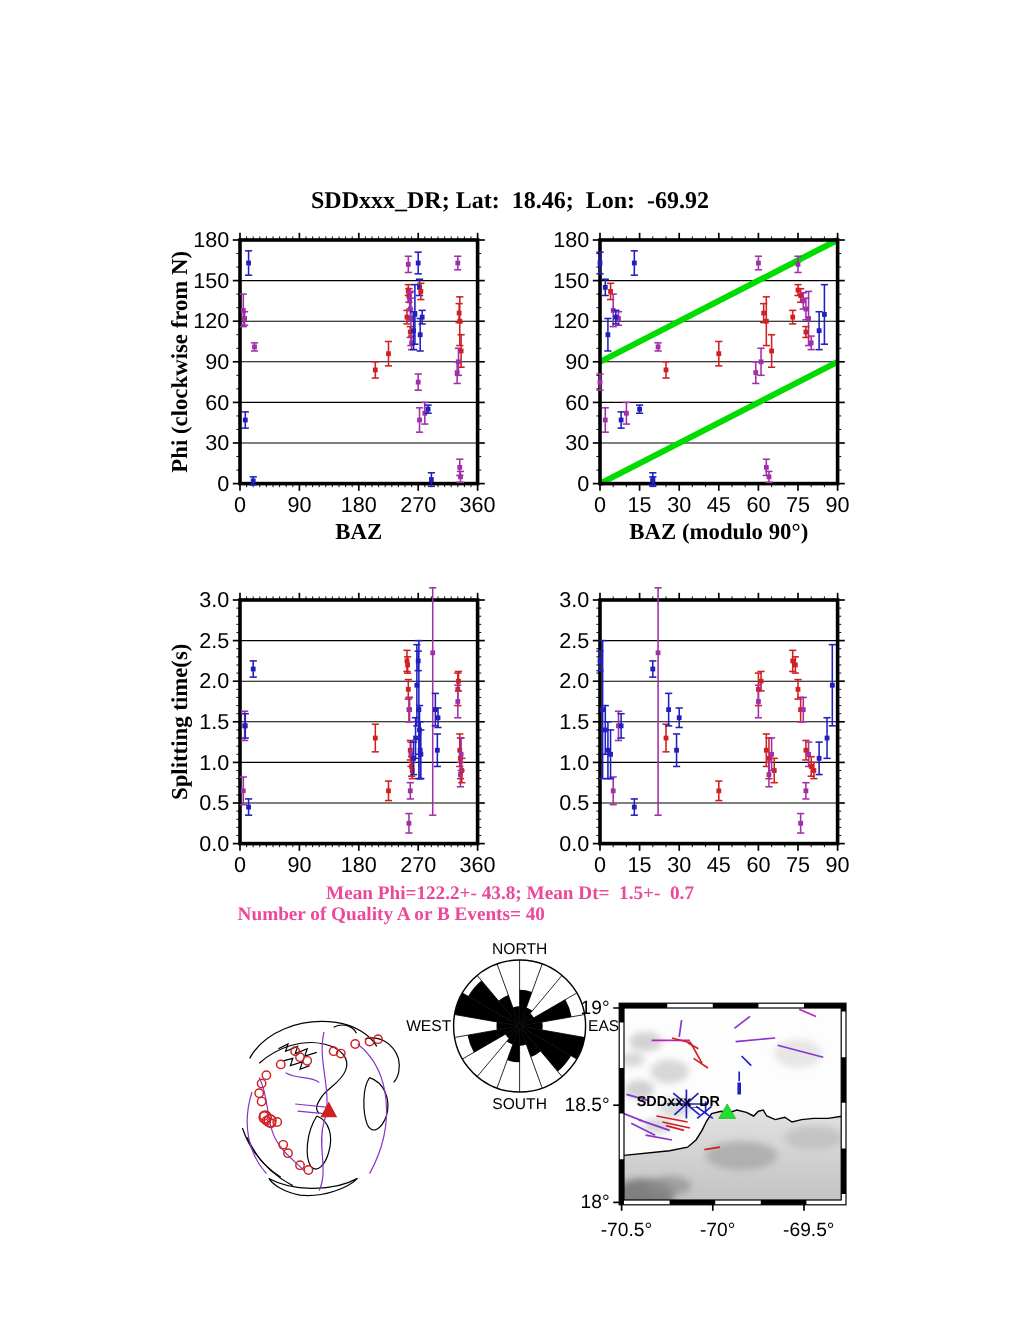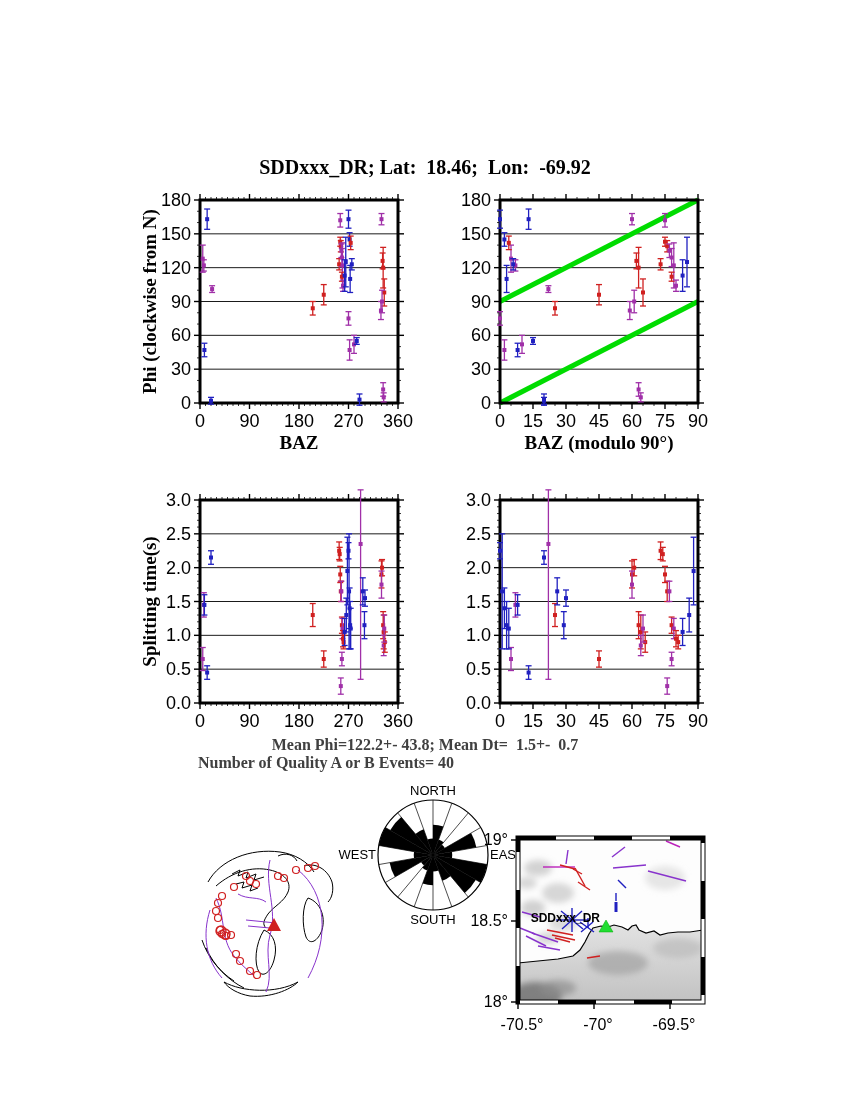--- a/index.html
+++ b/index.html
@@ -1,21 +1,21 @@
 <!DOCTYPE html>
 <html><head>
 <meta charset="utf-8">
 <style>
   html,body{margin:0;padding:0;background:#fff;}
   #canvas{position:relative;width:785px;height:1100px;background:#ffffff;overflow:hidden;
           font-family:"Liberation Sans",sans-serif;}
   .abs{position:absolute;}
   #figure-title{top:156px;left:0;width:850px;text-align:center;
     font-family:"Liberation Serif",serif;font-weight:bold;font-size:20px;color:#000;white-space:pre;}
-  .stats{font-family:"Liberation Serif",serif;font-weight:bold;font-size:16px;color:#404040;white-space:pre;}
+  .stats{font-family:"Liberation Serif",serif;font-weight:bold;font-size:16px;color:#ec4899;white-space:pre;}
   #stats-line1{top:736px;left:0;width:850px;text-align:center;}
   #stats-line2{top:754px;left:198px;text-align:right;}
   svg text{font-family:"Liberation Sans",sans-serif;}
   svg .serifbold{font-family:"Liberation Serif",serif;font-weight:bold;}
 </style>
 </head>
 <body>
 
 <div id="canvas">
 

